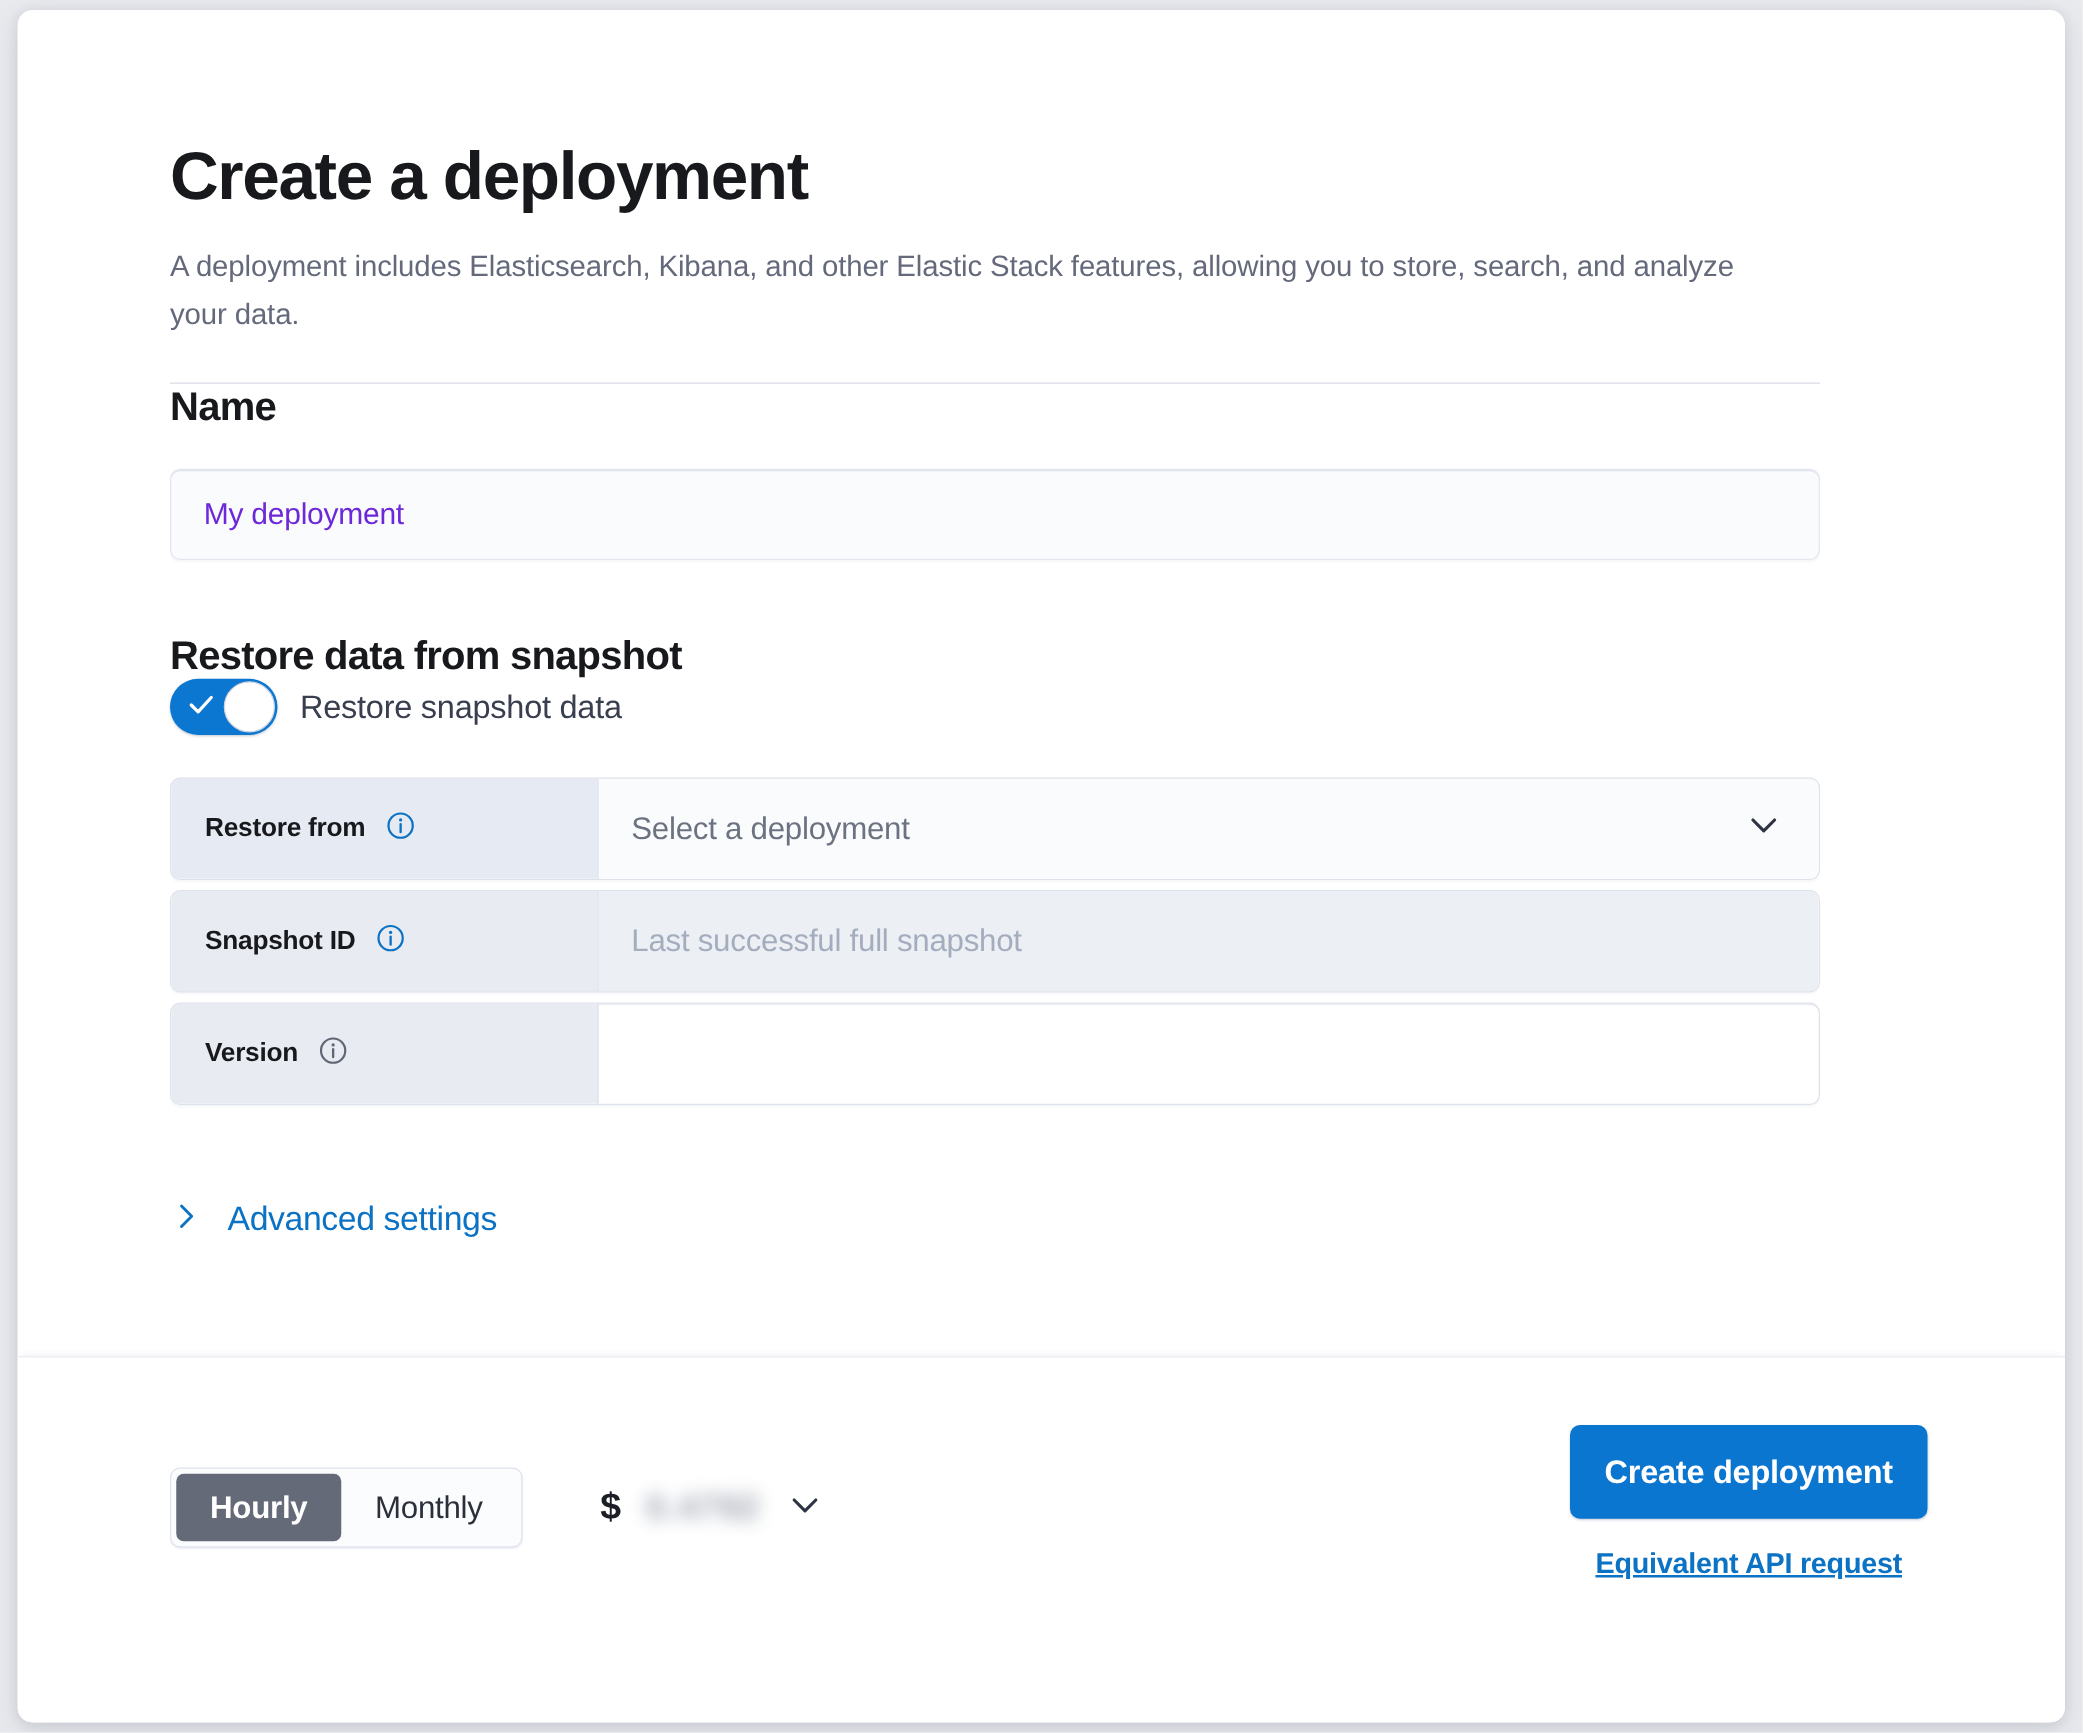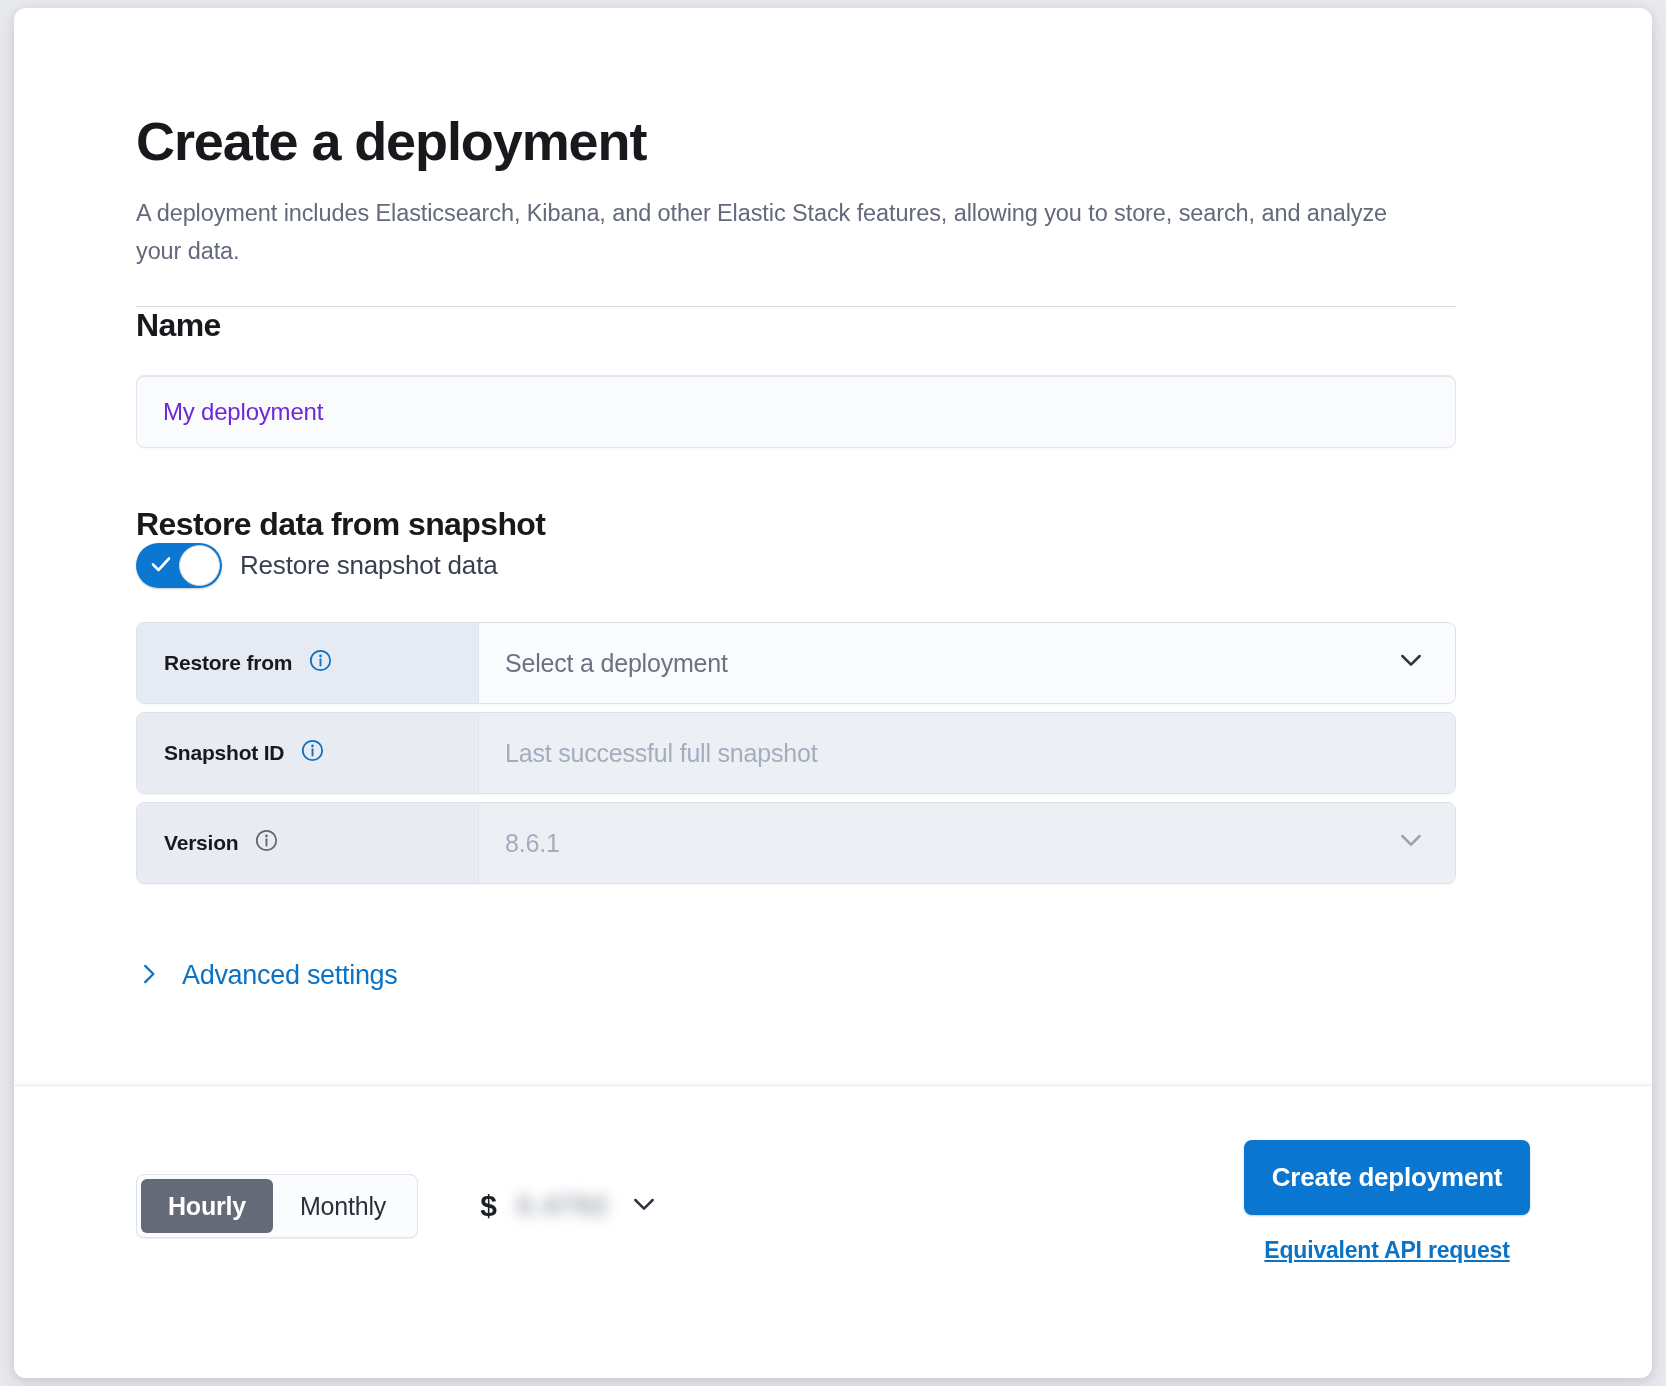--- a/index.html
+++ b/index.html
@@ -261,21 +261,21 @@
     font-size: 28px;
     font-weight: 700;
     color: #9aa0ad;
     filter: blur(7px);
     letter-spacing: 1px;
     user-select: none;
   }
 
   .footer-right {
     position: absolute;
-    right: 122px;
+    right: 110px;
     top: 54px;
     width: 286px;
     display: flex;
     flex-direction: column;
     align-items: center;
   }
 
   .primary-btn {
     width: 286px;
     height: 75px;
@@ -378,28 +378,20 @@
           <div class="row-label disabled">
             <span>Version</span>
             <span>
               <svg width="25" height="25" viewBox="0 0 24 24" fill="none">
                 <circle cx="12" cy="12" r="9.3" stroke="#5f6775" stroke-width="1.7"></circle>
                 <circle cx="12" cy="7.6" r="1.25" fill="#5f6775"></circle>
                 <path d="M12 10.8 V16.9" stroke="#5f6775" stroke-width="1.8" stroke-linecap="round"></path>
               </svg>
             </span>
           </div>
-          <div class="row-field disabled">
-            <span class="value">8.6.1</span>
-            <span class="chevron-down">
-              <svg width="32" height="32" viewBox="0 0 24 24" fill="none">
-                <path d="M5.5 9 L12 15.5 L18.5 9" stroke="#9aa3b4" stroke-width="1.9" stroke-linecap="round" stroke-linejoin="round"></path>
-              </svg>
-            </span>
-          </div>
         </div>
 
         <div class="advanced">
           <span>
             <svg width="26" height="26" viewBox="0 0 24 24" fill="none">
               <path d="M8.5 4.5 L16 12 L8.5 19.5" stroke="#0b72c4" stroke-width="2.1" stroke-linecap="round" stroke-linejoin="round"></path>
             </svg>
           </span>
           <span class="label">Advanced settings</span>
         </div>

